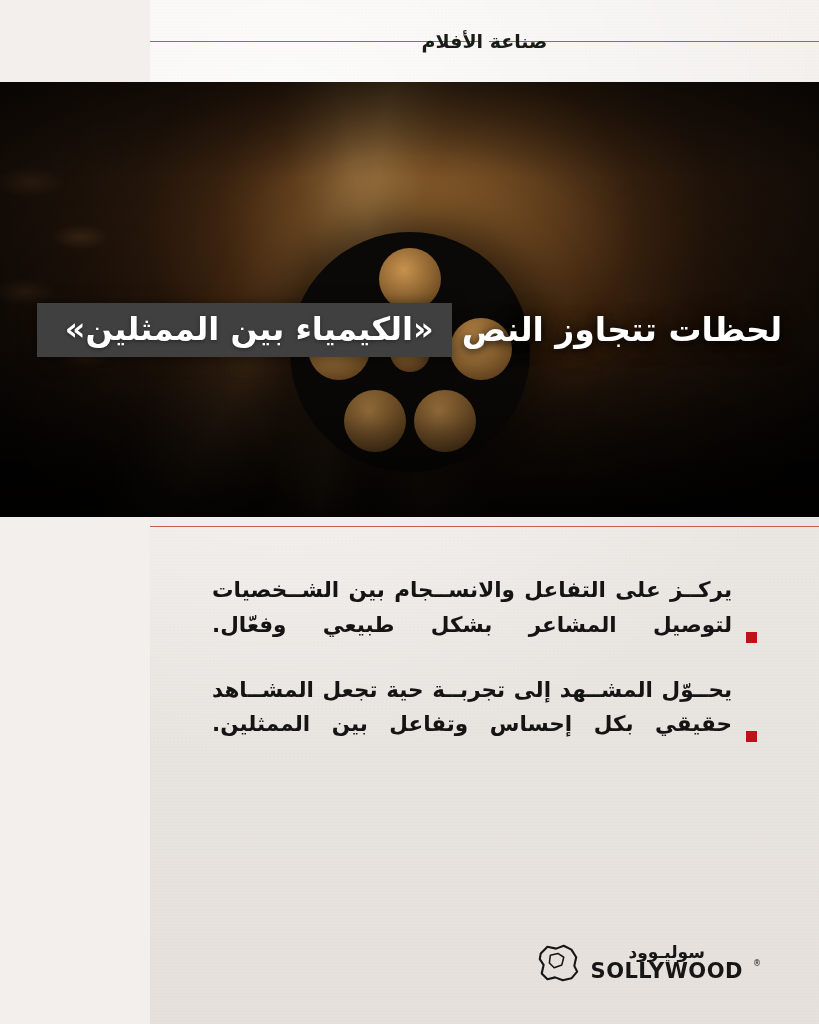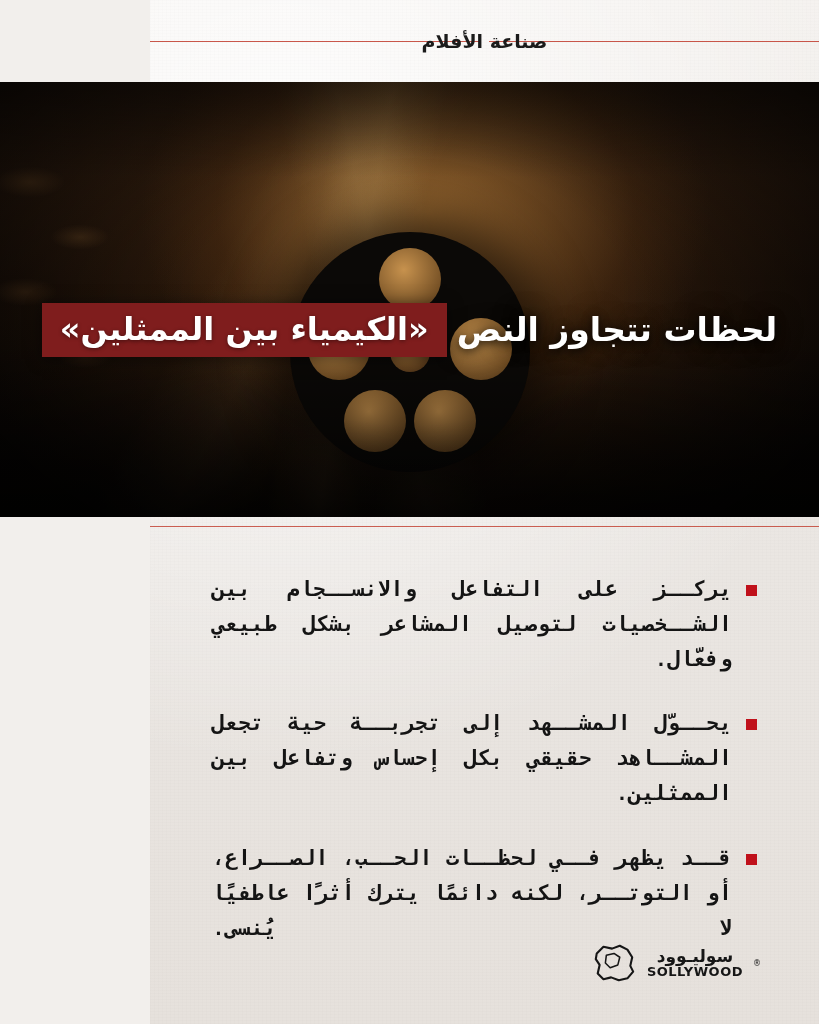--- a/index.html
+++ b/index.html
@@ -154,25 +154,25 @@
     color: #ffffff;
     font-weight: bold;
     text-align: center;
     text-shadow: 0 2px 10px rgba(0,0,0,0.85), 0 0 24px rgba(0,0,0,0.6);
     line-height: 1.25;
   }
   .hero-line-1 { font-size: 33px; }
   .hero-line-3 { font-size: 33px; }
   .hero-highlight {
     display: inline-block;
-    background: #7f1d1d;
+    background: #404040;
     color: #ffffff;
     font-size: 32px;
     font-weight: bold;
-    padding: 7px 18px 9px 18px;
+    padding: 7px 18px 9px 28px;
     text-shadow: 0 1px 4px rgba(0,0,0,0.45);
     box-shadow: 0 2px 14px rgba(0,0,0,0.5);
   }
 
   
   .hero-divider {
     position: relative;
     height: 20px;
   }
   .hero-divider .line {
@@ -186,24 +186,23 @@
 
   
   .content {
     position: relative;
     padding: 36px 62px 0 62px;
     box-sizing: border-box;
   }
   .bullet-row {
     display: flex;
     flex-direction: row;
-    align-items: flex-start;
+    align-items: flex-end;
     gap: 14px;
     margin-bottom: 30px;
-    font-family: Liberation Mono, monospace;
   }
   .bullet-marker {
     flex: 0 0 auto;
     width: 11px;
     height: 11px;
     background: #c0111b;
     margin-top: 12px;
   }
   .bullet-text {
     flex: 1 1 auto;
@@ -236,21 +235,21 @@
     align-items: center;
     line-height: 1;
   }
   .logo-ar {
     font-size: 17px;
     font-weight: bold;
     color: #161616;
     letter-spacing: 1px;
   }
   .logo-en {
-    font-size: 13px;
+    font-size: 21px;
     font-weight: bold;
     color: #161616;
     letter-spacing: 0.5px;
     font-family: "DejaVu Sans", "Liberation Sans", sans-serif;
   }
   .logo-reg {
     font-size: 8px;
     color: #161616;
     vertical-align: super;
   }
@@ -297,24 +296,20 @@
     <div class="bullet-row">
       <div class="bullet-marker"></div>
       <div class="bullet-text">يركــز على التفاعل والانســجام بين الشــخصيات لتوصيل المشاعر بشكل طبيعي وفعّال.</div>
     </div>
 
     <div class="bullet-row">
       <div class="bullet-marker"></div>
       <div class="bullet-text">يحــوّل المشــهد إلى تجربــة حية تجعل المشــاهد حقيقي بكل إحساس وتفاعل بين الممثلين.</div>
     </div>
 
-    <div class="bullet-row">
-      <div class="bullet-marker"></div>
-      <div class="bullet-text">قــد يظهر فــي لحظــات الحــب، الصــراع، أو التوتــر، لكنه دائمًا يترك أثرًا عاطفيًا لا يُنسى.</div>
-    </div>
 
   </div>
 
   <div class="footer">
     <svg class="logo-map" viewBox="0 0 48 48" aria-hidden="true">
       <path d="M6,14 L13,7 L22,9 L30,6 L38,10 L43,18 L41,27 L44,33 L38,40 L29,42 L21,39 L13,41 L7,35 L9,26 L5,20 Z" fill="none" stroke="#161616" stroke-width="2.2" stroke-linejoin="round"></path>
       <path d="M16,16 L24,14 L30,18 L28,26 L20,29 L15,24 Z" fill="none" stroke="#161616" stroke-width="1.6" stroke-linejoin="round"></path>
     </svg>
     <div class="logo-words">
       <span class="logo-ar">سوليـوود</span>

